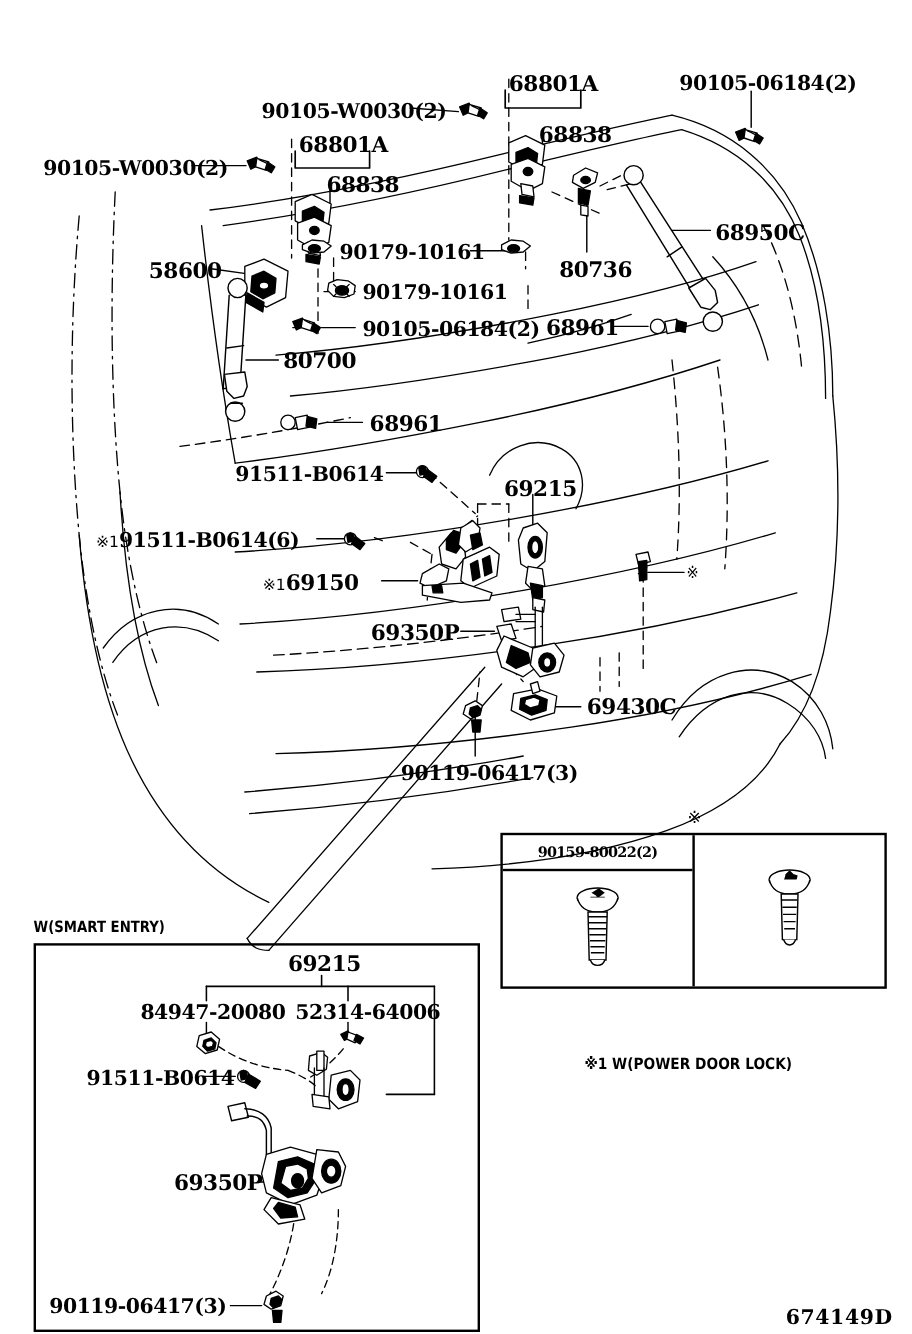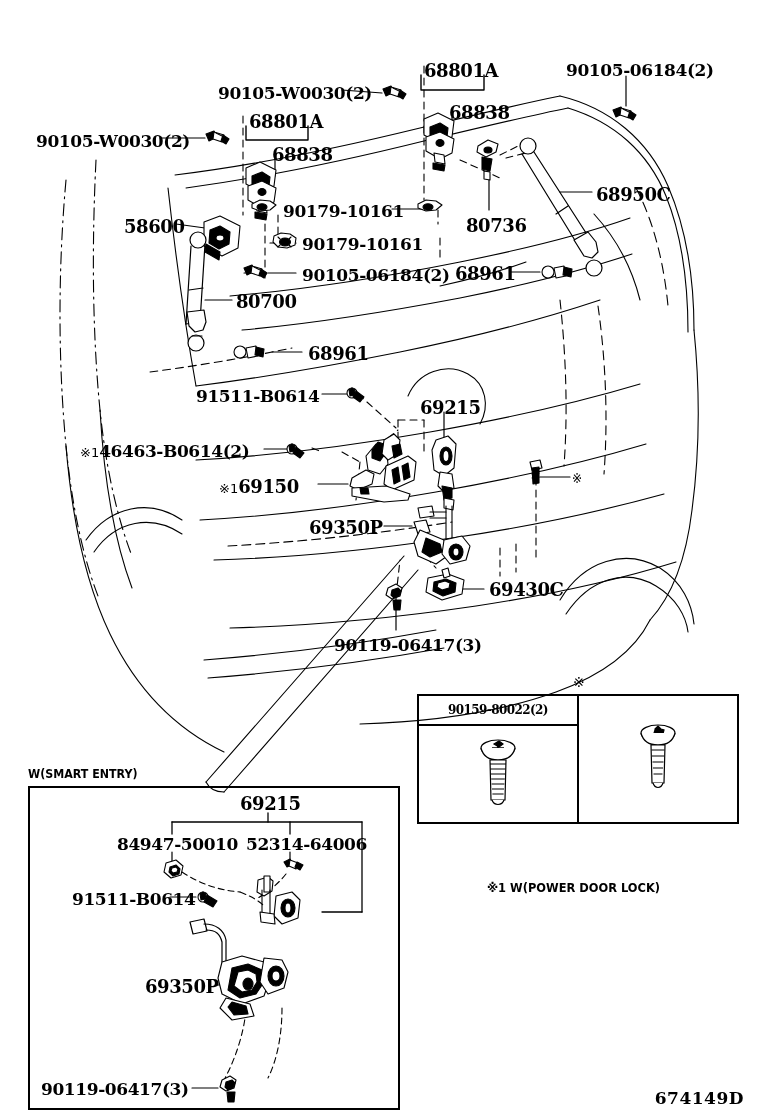--- a/index.html
+++ b/index.html
@@ -413,21 +413,21 @@
     <div class="lbl" style="left:283px;top:203px">90179-10161</div>
     <div class="lbl big" style="left:466px;top:217px">80736</div>
     <div class="lbl" style="left:302px;top:236px">90179-10161</div>
     <div class="lbl" style="left:302px;top:267px">90105-06184(2)</div>
     <div class="lbl big" style="left:455px;top:265px">68961</div>
     <div class="lbl big" style="left:236px;top:293px">80700</div>
     <div class="lbl big" style="left:308px;top:345px">68961</div>
     <div class="lbl" style="left:196px;top:388px">91511-B0614</div>
     <div class="lbl big" style="left:420px;top:399px">69215</div>
 
-    <div class="lbl" style="left:80px;top:443px"><span class="mk">※1</span><span>46463-B0614(2)</span></div>
+    <div class="lbl" style="left:80px;top:443px"><span class="mk">※1</span><span>91511-B0614(6)</span></div>
 
     <div class="lbl big" style="left:219px;top:478px"><span class="mk">※1</span><span>69150</span></div>
 
     <div class="lbl big" style="left:309px;top:519px">69350P</div>
     <div class="lbl big" style="left:489px;top:581px">69430C</div>
     <div class="lbl" style="left:334px;top:637px">90119-06417(3)</div>
 
     <div class="note" style="left:572px;top:470px;font-family:'DejaVu Sans',sans-serif;font-weight:normal;font-size:14px">※</div>
   </div>
 
@@ -551,21 +551,21 @@
         <path d="M222,1080 l8,-4 6,4 -2,8 -8,3 -6,-4 z" fill="#fff"></path>
         <path d="M226,1082 l6,-2 3,3 -2,5 -5,2 -3,-3 z" fill="#000"></path>
         <path d="M227,1092 l8,0 -1,10 -6,0 z" fill="#000"></path>
       </g>
 
     </g>
   </svg>
 
   <div>
     <div class="lbl big" style="left:240px;top:795px">69215</div>
-    <div class="lbl" style="left:117px;top:836px">84947-50010</div>
+    <div class="lbl" style="left:117px;top:836px">84947-20080</div>
     <div class="lbl" style="left:246px;top:836px">52314-64006</div>
     <div class="lbl" style="left:72px;top:891px">91511-B0614</div>
     <div class="lbl big" style="left:145px;top:978px">69350P</div>
     <div class="lbl" style="left:41px;top:1081px">90119-06417(3)</div>
   </div>
 
   <div class="diagid">674149D</div>
 
 </div>
 

